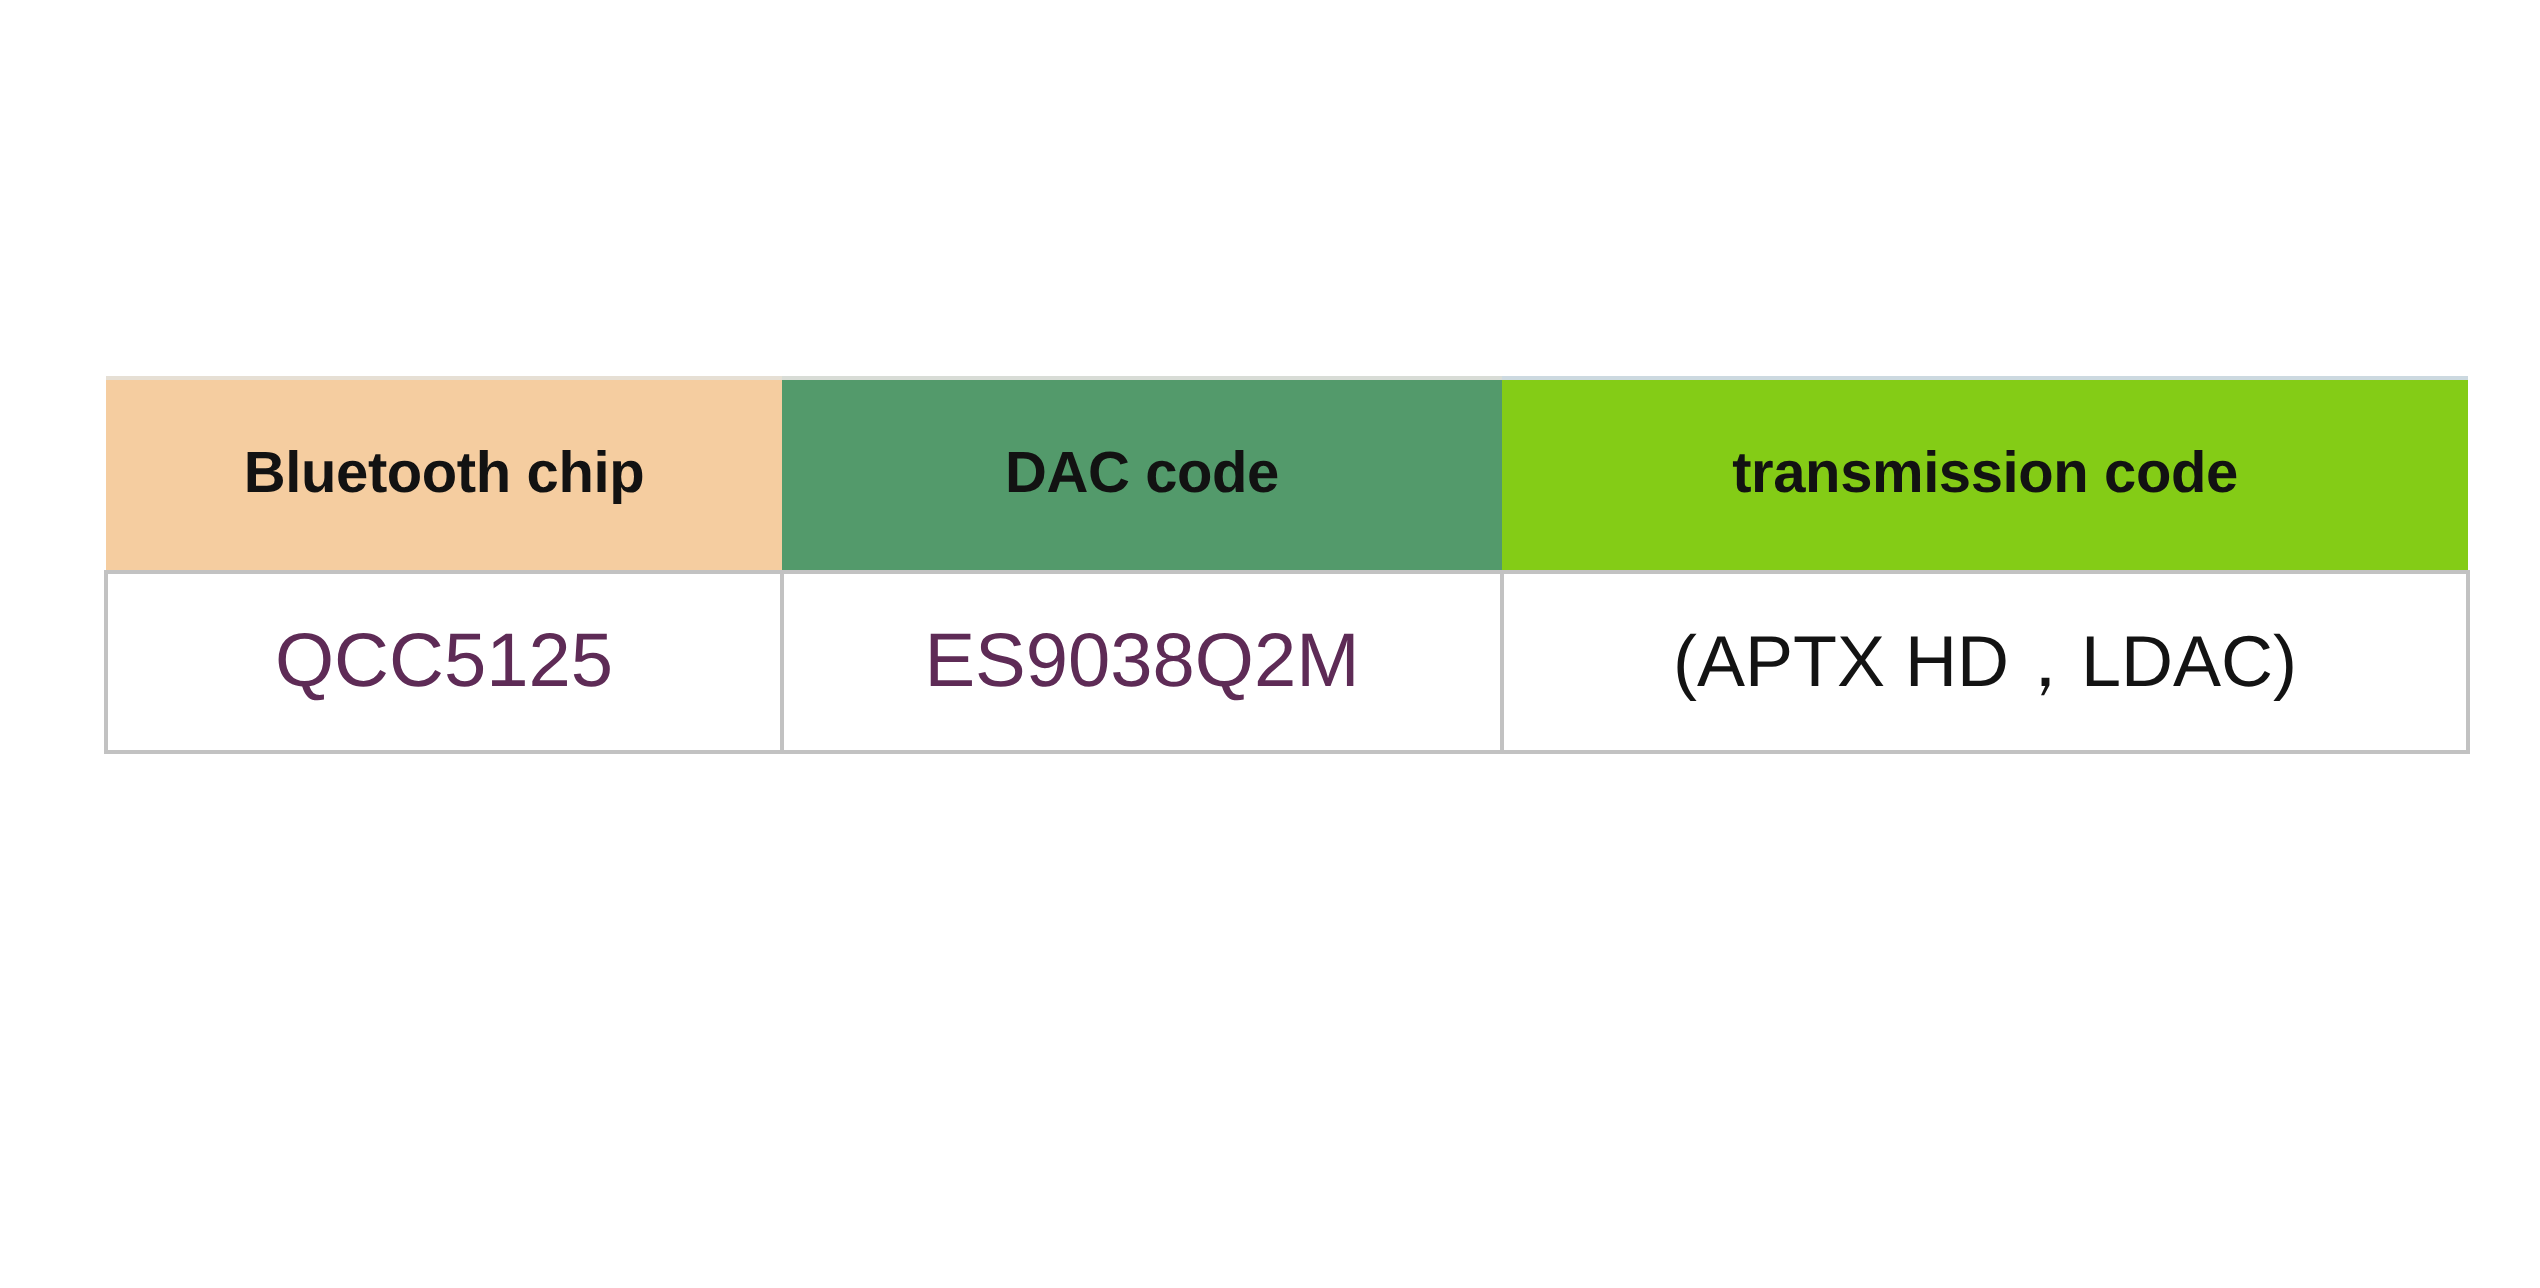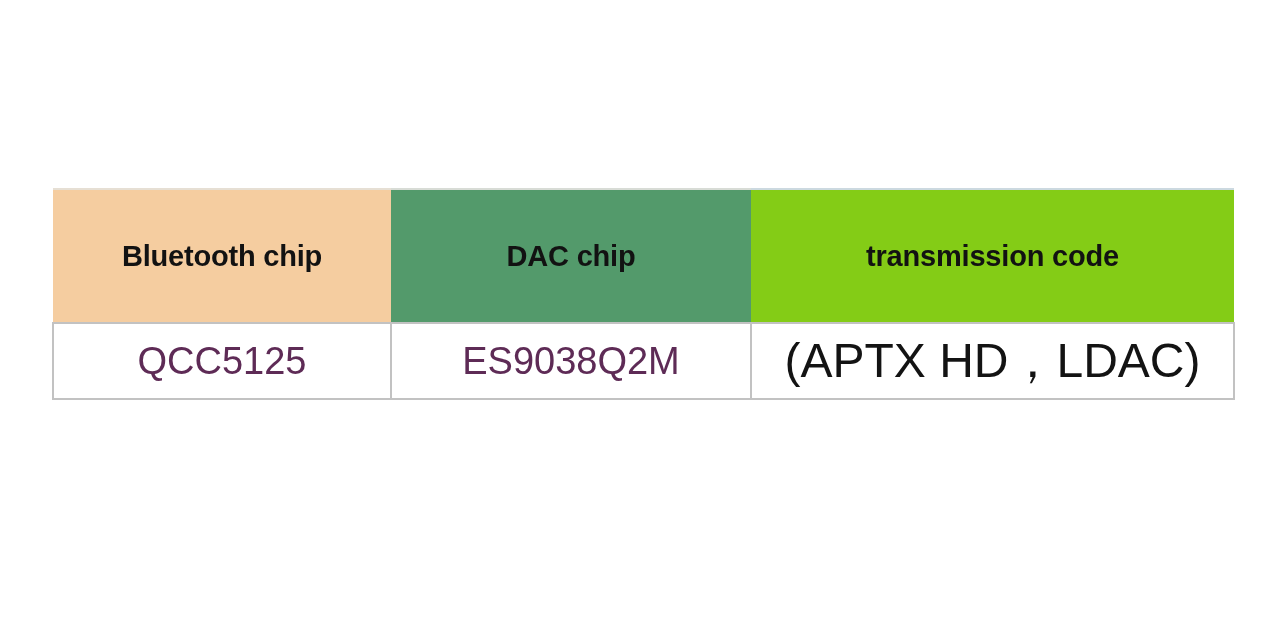--- a/index.html
+++ b/index.html
@@ -24,21 +24,21 @@
     border-collapse: collapse;
     table-layout: fixed;
   }
 
   #spec-table col.col-1 { width: 338px; }
   #spec-table col.col-2 { width: 360px; }
   #spec-table col.col-3 { width: 483px; }
 
   
   #spec-table thead tr {
-    height: 134px;
+    height: 97px;
   }
   #spec-table thead th {
     padding: 0;
     margin: 0;
     text-align: center;
     vertical-align: middle;
     font-size: 29px;
     font-weight: bold;
     color: #121212;
     letter-spacing: -0.2px;
@@ -53,55 +53,55 @@
     background: #539a6b;
     border-top: 2px solid #d8dcd6;
   }
   #spec-table thead th.head-transmission {
     background: #84cc16;
     border-top: 2px solid #ccd9e0;
   }
 
   
   #spec-table tbody tr {
-    height: 76px;
+    height: 90px;
     padding-left: 36px;
   }
   #spec-table tbody td {
     padding: 0;
     margin: 0;
     background: #ffffff;
     text-align: center;
     vertical-align: middle;
     font-size: 38px;
     font-weight: normal;
     border: 2px solid #c2c2c2;
     box-sizing: border-box;
   }
   #spec-table tbody td.val-purple {
     color: #5e2b56;
   }
   #spec-table tbody td.val-dark {
     color: #131313;
-    font-size: 48px;
+    font-size: 36px;
   }
 </style>
 </head>
 <body>
 
 <table id="spec-table">
   <colgroup>
     <col class="col-1">
     <col class="col-2">
     <col class="col-3">
   </colgroup>
   <thead>
     <tr>
       <th class="head-bluetooth">Bluetooth chip</th>
-      <th class="head-dac">DAC chip</th>
+      <th class="head-dac">DAC code</th>
       <th class="head-transmission">transmission code</th>
     </tr>
   </thead>
   <tbody>
     <tr>
       <td class="val-purple">QCC5125</td>
       <td class="val-purple">ES9038Q2M</td>
       <td class="val-dark">(APTX HD，LDAC)</td>
     </tr>
   </tbody>

